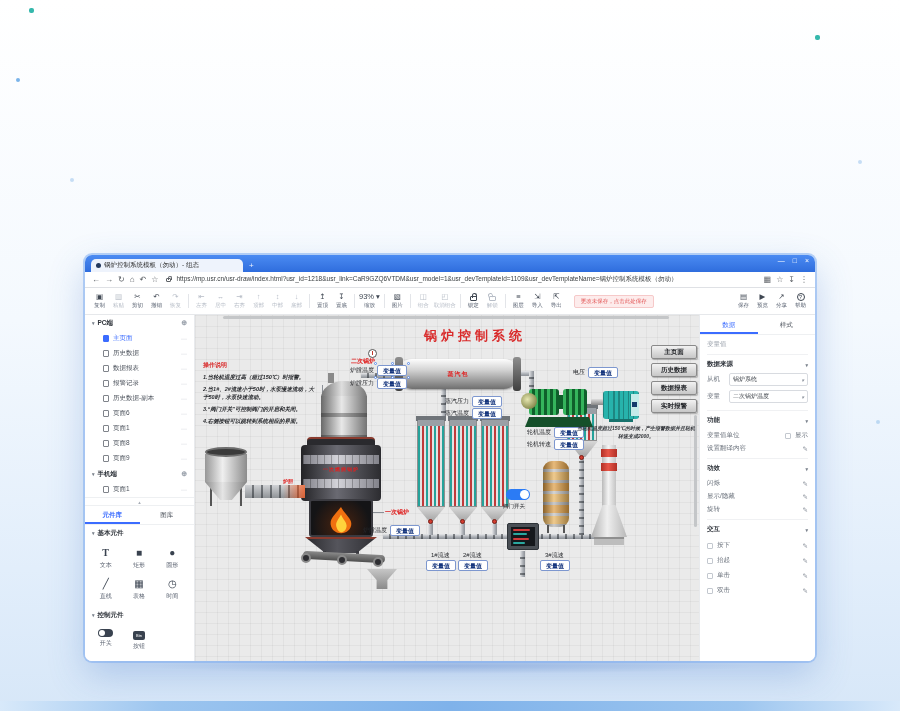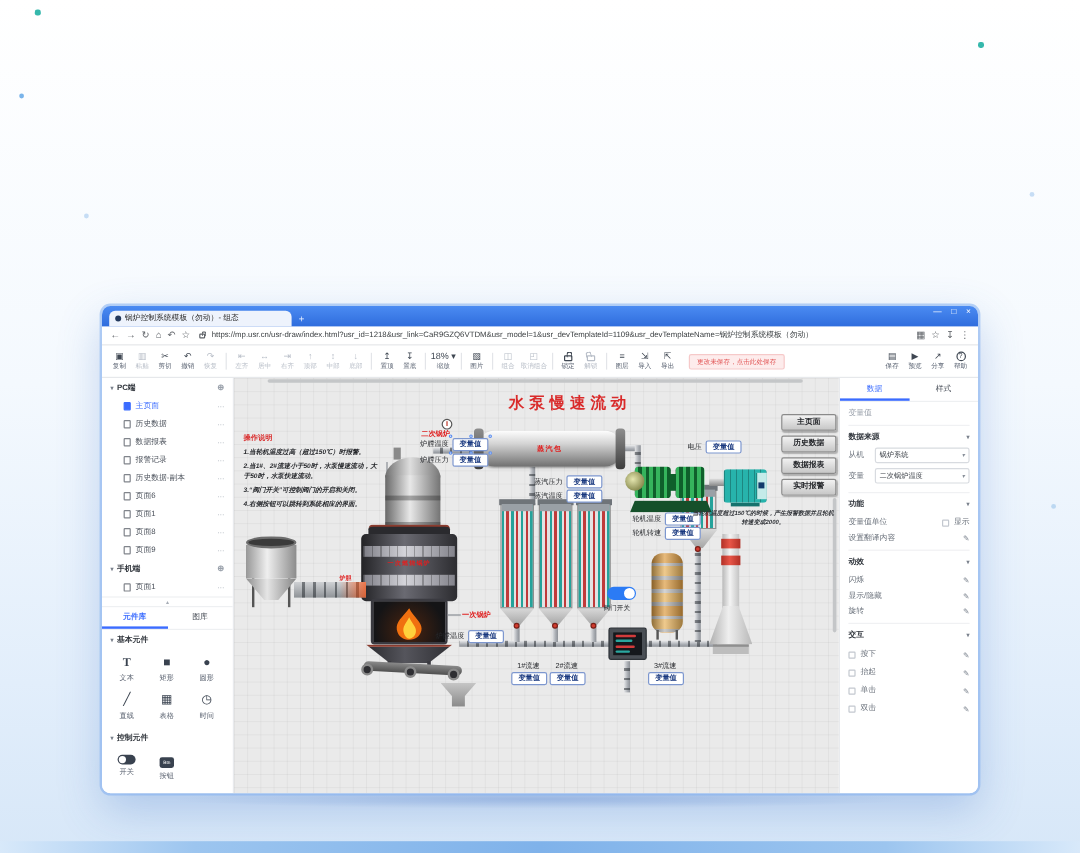--- a/index.html
+++ b/index.html
@@ -284,21 +284,21 @@
         </div>
         <div class="tb-item">
           <span class="tb-ic">↧</span>
           <span class="tb-lb">置底</span>
         </div>
         </div>
       <span class="tb-sep"></span>
       <div class="tb-group">
 
         <div class="tb-item">
-          <span class="tb-ic">18% ▾</span>
+          <span class="tb-ic">93% ▾</span>
           <span class="tb-lb">缩放</span>
         </div>
         </div>
       <span class="tb-sep"></span>
       <div class="tb-group">
 
         <div class="tb-item">
           <span class="tb-ic">▧</span>
           <span class="tb-lb">图片</span>
         </div>
@@ -483,21 +483,21 @@
           <div class="comp">
             <span class="comp-ic ic-btn">Btn</span>
             <span class="comp-lb">按钮</span>
           </div>
           </div>
       </aside>
 
       <div class="canvas">
         <div class="hbar"></div>
         <div class="vbar"></div>
-        <div class="cv-title">水泵慢速流动</div>
+        <div class="cv-title">锅炉控制系统</div>
 
         <div class="ops">
           <div class="ops-title">操作说明</div>
           <div>
 
             <div class="op-line">1.当轮机温度过高（超过150℃）时报警。</div>
             <div class="op-line">2.当1#、2#流速小于50时，水泵慢速流动，大于50时，水泵快速流动。</div>
             <div class="op-line">3.“阀门开关”可控制阀门的开启和关闭。</div>
             <div class="op-line">4.右侧按钮可以跳转到系统相应的界面。</div>
             </div>

